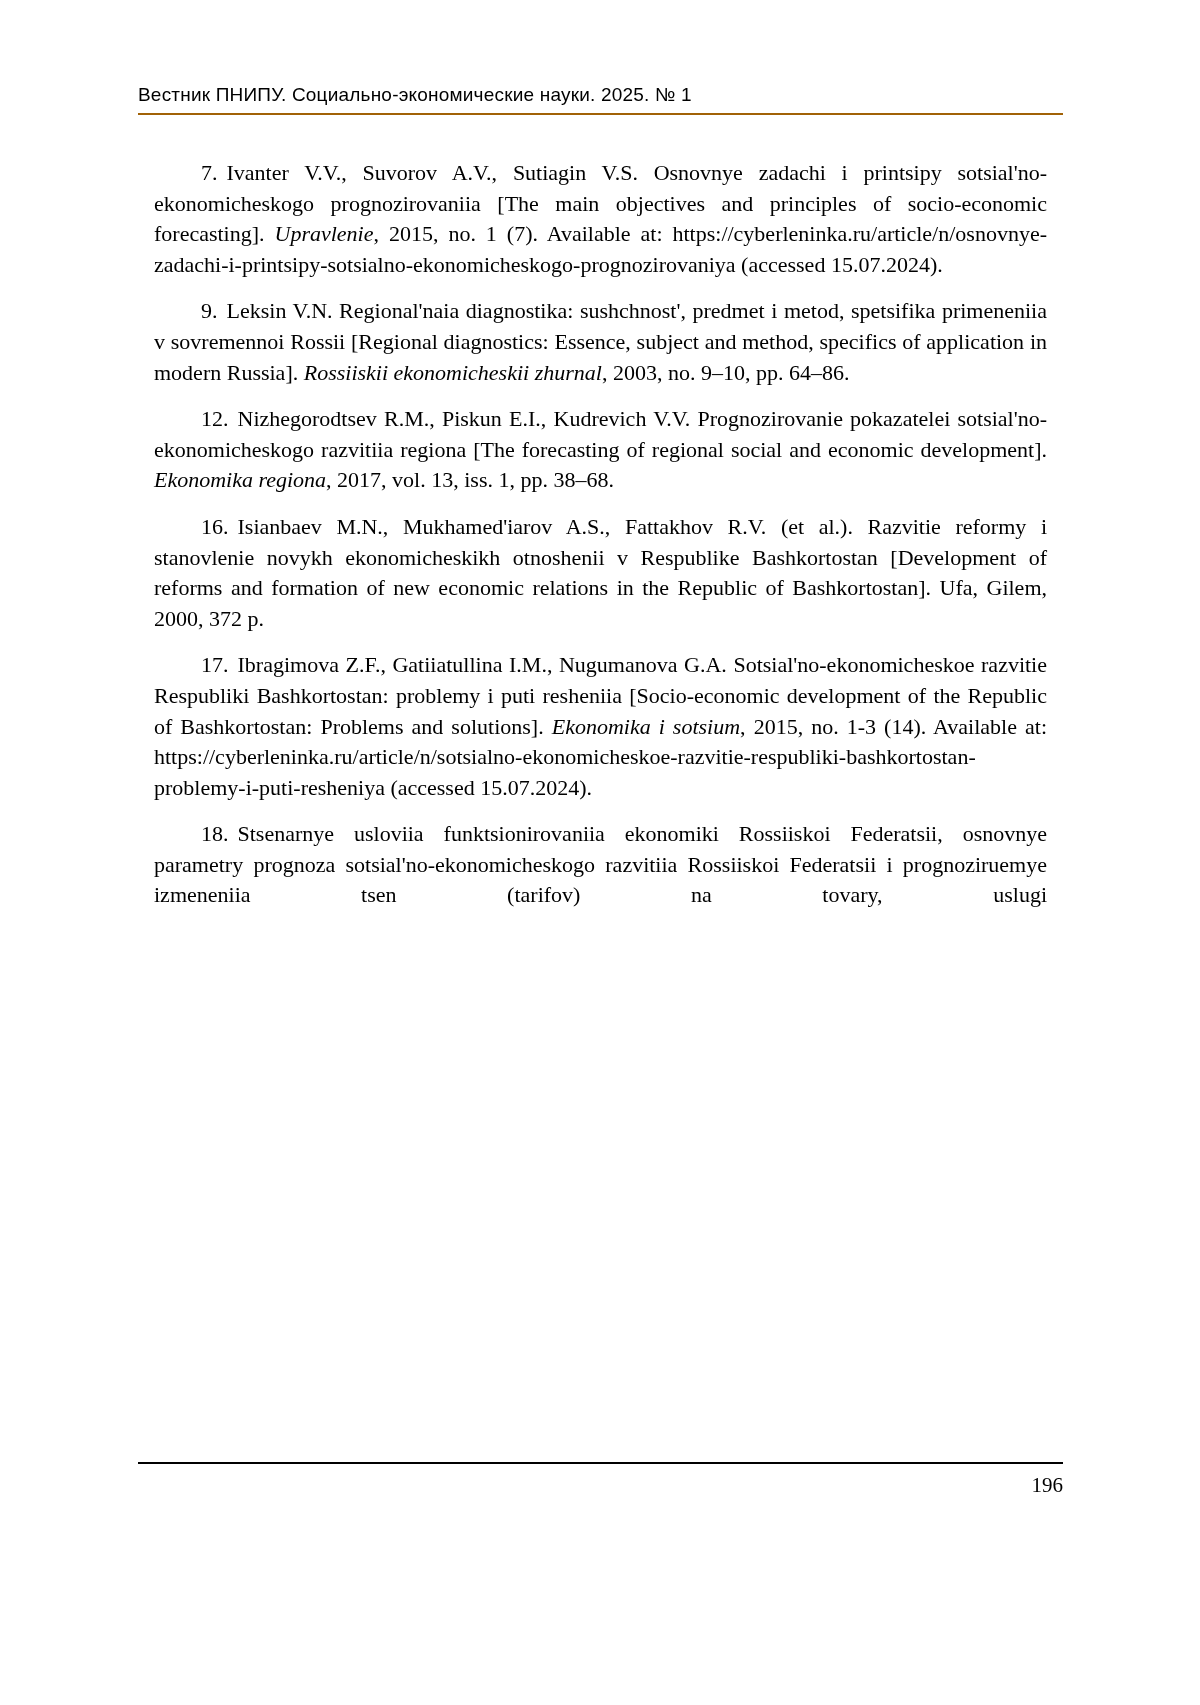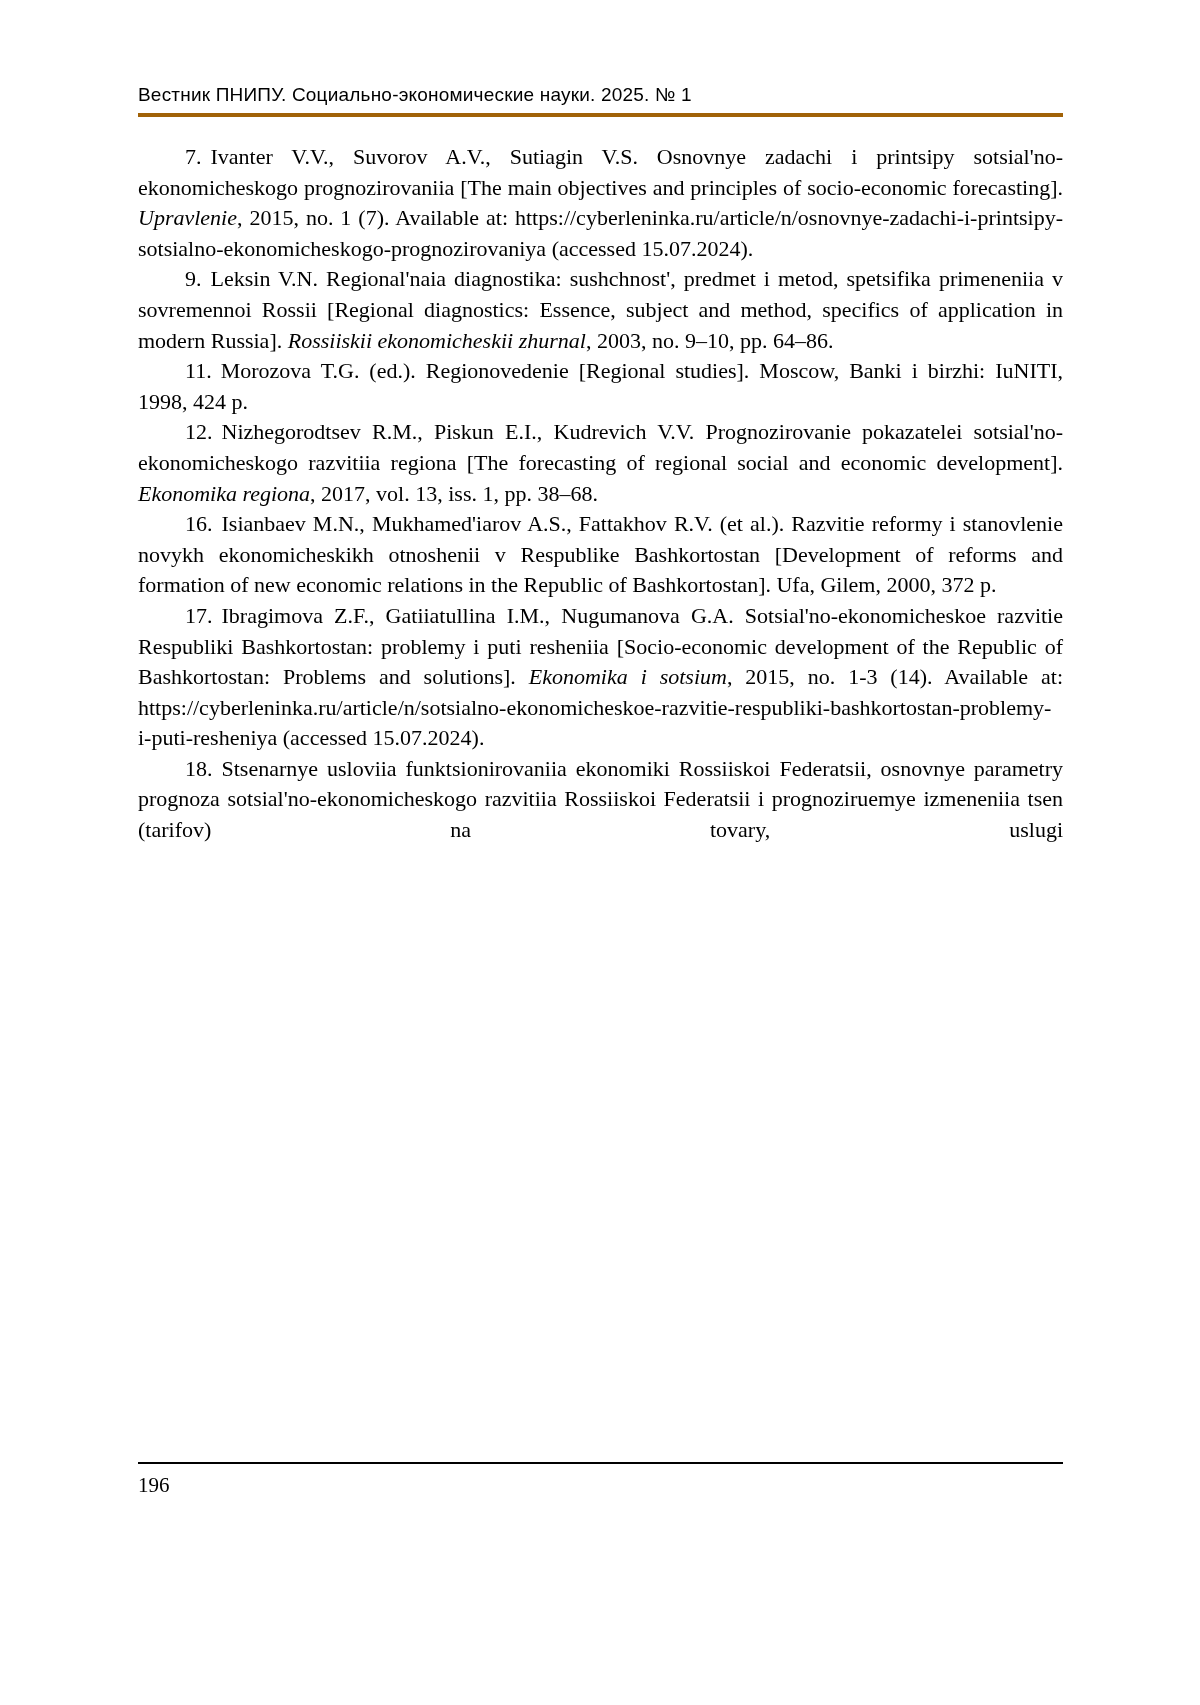--- a/index.html
+++ b/index.html
@@ -14,66 +14,66 @@
   }
   .page-header {
     position: absolute;
     top: 84px;
     left: 138px;
     width: 925px;
     font-family: "Liberation Sans", sans-serif;
     font-size: 19px;
     line-height: 22px;
     letter-spacing: 0.2px;
-    border-bottom: 4px solid #a16207;
+    border-bottom: 2px solid #a16207;
     padding-bottom: 7px;
   }
   .content {
     position: absolute;
     top: 142px;
     left: 138px;
     width: 925px;
     font-family: "Liberation Serif", serif;
     font-size: 22px;
     line-height: 30.6px;
     text-align: justify;
   }
-  .ref { margin: 0; text-indent: 47px; }
+  .ref { margin: 16px; text-indent: 47px; }
   .ref-num { padding-right: 9px; }
   .it { font-style: italic; }
   .last-justify { text-align-last: justify; }
   .page-footer {
     position: absolute;
     top: 1462px;
     left: 138px;
     width: 925px;
     border-top: 2px solid #000;
     padding-top: 9px;
     font-family: "Liberation Serif", serif;
     font-size: 21px;
+    text-align: right;
   }
 </style>
 </head>
 <body>
 
 <div class="page">
 
   <div class="page-header">
     <span>Вестник ПНИПУ. Социально-экономические науки. 2025. № 1</span>
   </div>
 
   <div class="content">
 
     <p class="ref"><span class="ref-num">7.</span><span>Ivanter V.V., Suvorov A.V., Sutiagin V.S. Osnovnye zadachi i printsipy sotsial'no-ekonomicheskogo prognozirovaniia [The main objectives and principles of socio-economic forecasting]. </span><span class="it">Upravlenie</span><span>, 2015, no. 1 (7). Available at: https://cyberleninka.ru/article/n/osnovnye-zadachi-i-printsipy-sotsialno-ekonomicheskogo-prognozirovaniya (accessed 15.07.2024).</span></p>
 
 
     <p class="ref"><span class="ref-num">9.</span><span>Leksin V.N. Regional'naia diagnostika: sushchnost', predmet i metod, spetsifika primeneniia v sovremennoi Rossii [Regional diagnostics: Essence, subject and method, specifics of application in modern Russia]. </span><span class="it">Rossiiskii ekonomicheskii zhurnal</span><span>, 2003, no. 9–10, pp. 64–86.</span></p>
 
 
-    <p class="ref"><span class="ref-num">11.</span><span>Morozova T.G. (ed.). Regionovedenie [Regional studies]. Moscow, Banki i birzhi: IuNITI, 1998, 424 p.</span></p>
 
     <p class="ref"><span class="ref-num">12.</span><span>Nizhegorodtsev R.M., Piskun E.I., Kudrevich V.V. Prognozirovanie pokazatelei sotsial'no-ekonomicheskogo razvitiia regiona [The forecasting of regional social and economic development]. </span><span class="it">Ekonomika regiona</span><span>, 2017, vol. 13, iss. 1, pp. 38–68.</span></p>
 
 
 
 
     <p class="ref"><span class="ref-num">16.</span><span>Isianbaev M.N., Mukhamed'iarov A.S., Fattakhov R.V. (et al.). Razvitie reformy i stanovlenie novykh ekonomicheskikh otnoshenii v Respublike Bashkortostan [Development of reforms and formation of new economic relations in the Republic of Bashkortostan]. Ufa, Gilem, 2000, 372 p.</span></p>
 
     <p class="ref"><span class="ref-num">17.</span><span>Ibragimova Z.F., Gatiiatullina I.M., Nugumanova G.A. Sotsial'no-ekonomicheskoe razvitie Respubliki Bashkortostan: problemy i puti resheniia [Socio-economic development of the Republic of Bashkortostan: Problems and solutions]. </span><span class="it">Ekonomika i sotsium</span><span>, 2015, no. 1-3 (14). Available at: https://cyberleninka.ru/article/n/sotsialno-ekonomicheskoe-razvitie-respubliki-bashkortostan-problemy-i-puti-resheniya (accessed 15.07.2024).</span></p>
 

